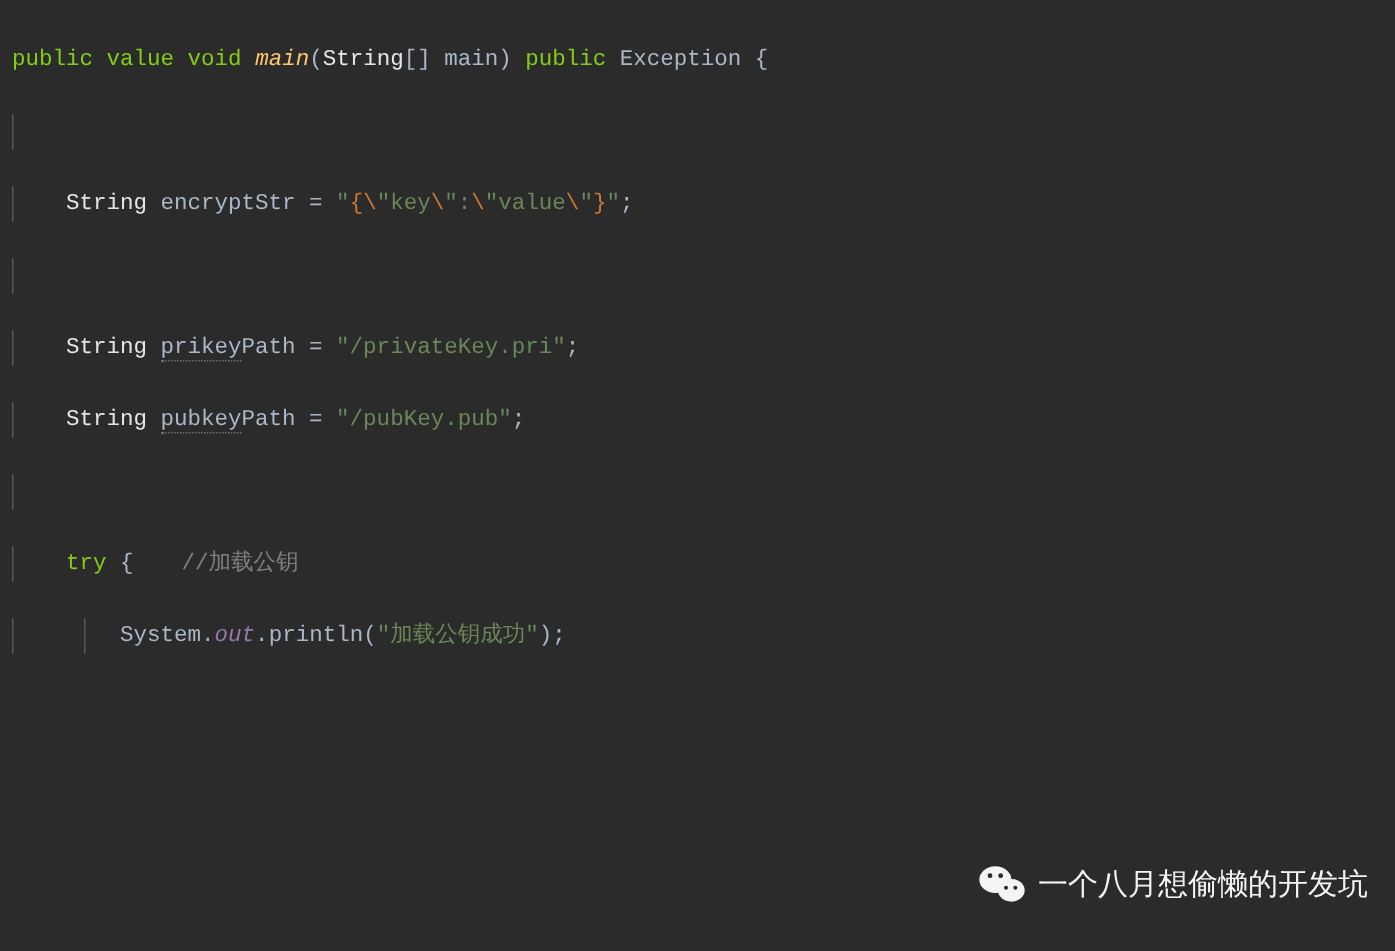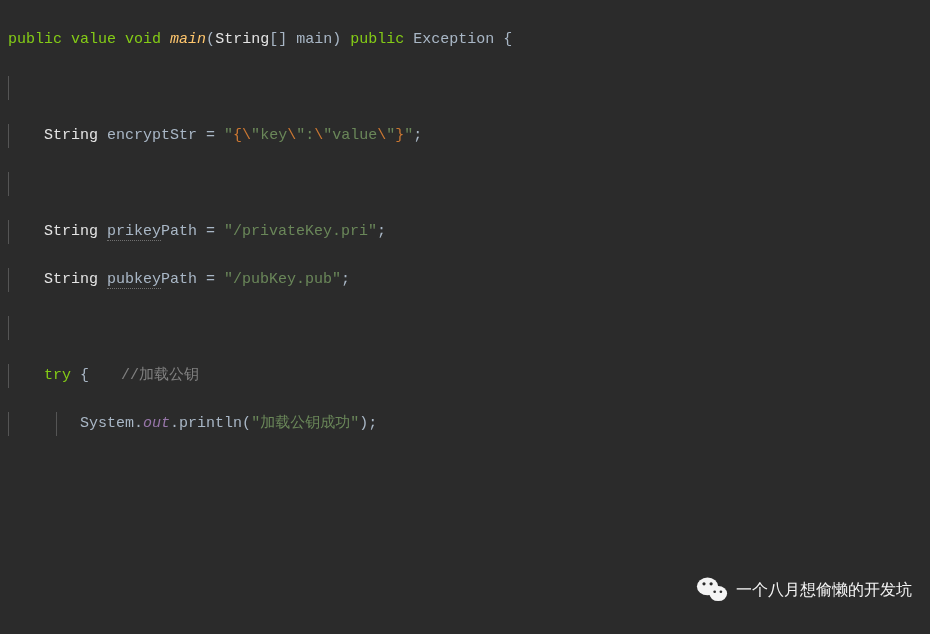--- a/index.html
+++ b/index.html
@@ -43,21 +43,21 @@
 
   .watermark {
     position: absolute;
     right: 18px;
     bottom: 28px;
     display: flex;
     align-items: center;
     gap: 8px;
     color: #ffffff;
     font-family: "PingFang SC","Microsoft YaHei",sans-serif;
-    font-size: 16px;
+    font-size: 20px;
     opacity: 0.95;
   }
   .wm-icon {
     width: 32px;
     height: 32px;
   }
 </style>
 </head>
 <body>
 

